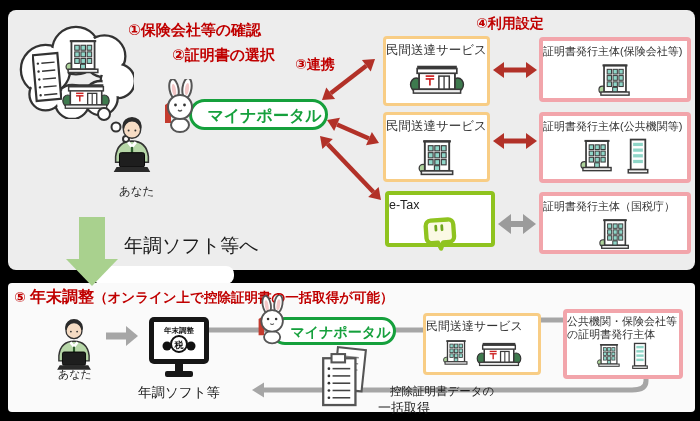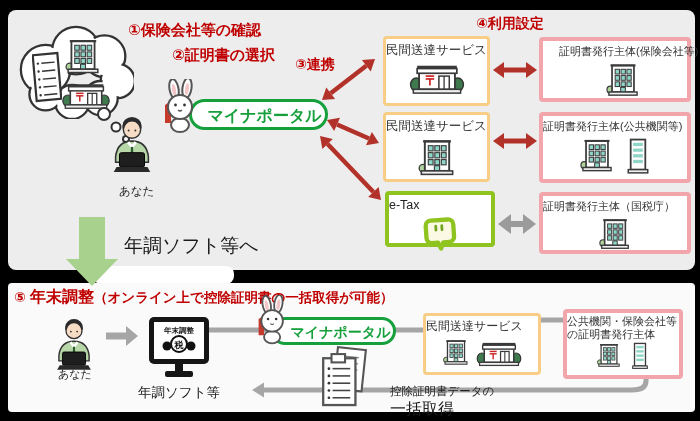--- a/index.html
+++ b/index.html
@@ -224,21 +224,21 @@
               <path d="M17,19 h9"></path>
               <path d="M21.5,19 v7"></path>
             </g>
             <rect x="31" y="16" width="11" height="14" fill="#fff" stroke="#3a3a3a" stroke-width="1.6"></rect>
             <line x1="36.5" y1="16" x2="36.5" y2="30" stroke="#3a3a3a" stroke-width="1.4"></line>
             <rect x="4" y="30" width="50" height="4" fill="#eee" stroke="#3a3a3a" stroke-width="1.6"></rect>
           </svg>
         </span>
       </div>
   </div>
-  <div class="box pink" style="left:539px;top:37px;width:152px;height:65px;padding-left:16px;">
+  <div class="box pink" style="left:539px;top:37px;width:152px;height:65px;">
     <div class="lbl small">証明書発行主体(保険会社等)</div>
     <div class="icons">
         <span class="ic" style="width:36px;height:37px;">
           <svg viewBox="0 0 46 46">
             <circle cx="7" cy="36" r="4.5" fill="#aed49c" stroke="#3a3a3a" stroke-width="1.5"></circle>
             <rect x="9" y="5" width="28" height="34" fill="#fff" stroke="#3a3a3a" stroke-width="2.2"></rect>
             <line x1="7" y1="5" x2="39" y2="5" stroke="#3a3a3a" stroke-width="2.6"></line>
             <g fill="#8fd6c8" stroke="#3a3a3a" stroke-width="1.3">
               <rect x="13" y="10" width="5.5" height="6"></rect>
               <rect x="20.5" y="10" width="5.5" height="6"></rect>
@@ -524,15 +524,15 @@
         <g fill="#333">
           <circle cx="10.5" cy="21" r="1.3"></circle>
           <circle cx="10.5" cy="28" r="1.3"></circle>
           <circle cx="10.5" cy="35" r="1.3"></circle>
           <circle cx="10.5" cy="42" r="1.3"></circle>
           <circle cx="10.5" cy="49" r="1.3"></circle>
         </g>
       </svg>
     </div>
   <div class="blk" style="left:390px;top:384px;font-size:11.5px;">控除証明書データの</div>
-  <div class="blk" style="left:390px;top:399px;font-size:16px;">一括取得</div>
+  <div class="blk" style="left:378px;top:399px;font-size:13px;">一括取得</div>
 
 </div>
 
 </body></html>

